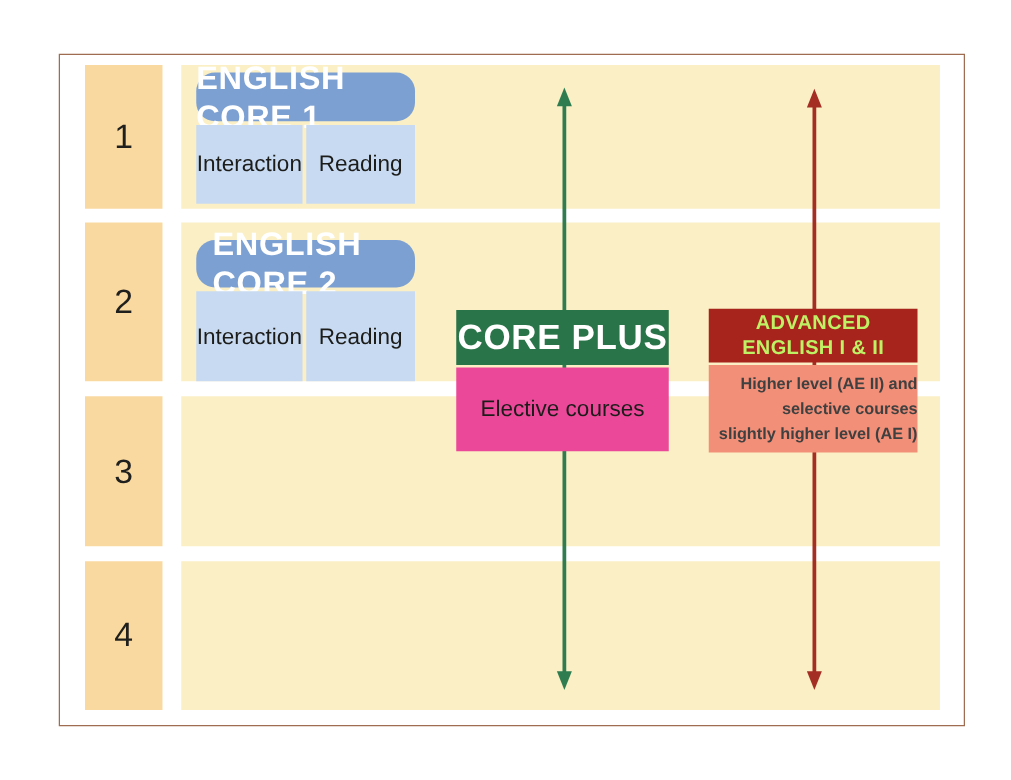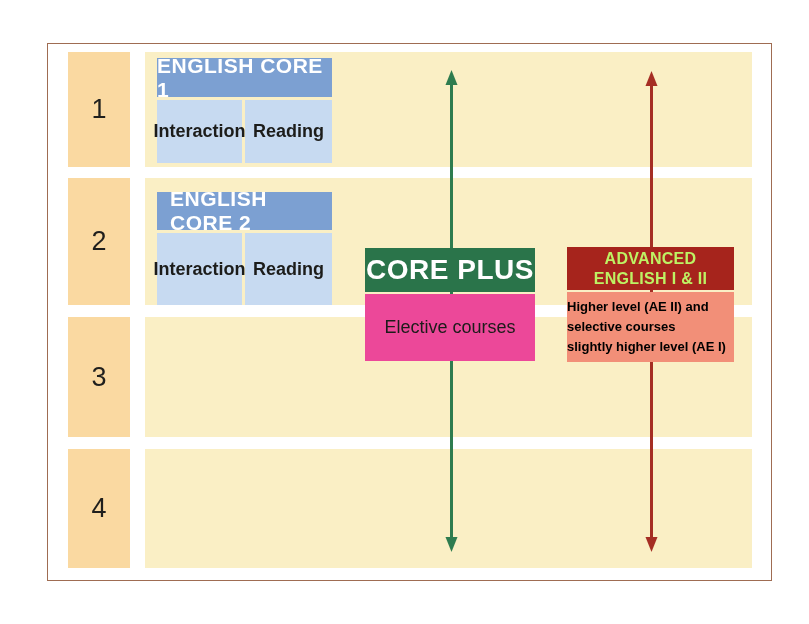--- a/index.html
+++ b/index.html
@@ -60,40 +60,40 @@
   }
 
   
   .ec-header {
     position: absolute;
     left: 157px;
     width: 175px;
     background: #7ca0d2;
     color: #ffffff;
     font-weight: bold;
-    font-size: 21px;
+    font-size: 26px;
     letter-spacing: 0.5px;
     display: flex;
     align-items: center;
     justify-content: center;
     z-index: 3;
+    border-radius: 15px;
   }
   .ec1-header { top: 58px;  height: 39px; }
   .ec2-header { top: 192px; height: 38px; padding-left: 13px; }
 
   .ec-cell {
     position: absolute;
     background: #c7daf1;
     color: #1c1c1a;
     font-size: 18px;
     display: flex;
     align-items: center;
     justify-content: center;
     z-index: 3;
-    font-weight: bold;
   }
   .ec1-cell-a { left: 157px; top: 100px; width: 85px; height: 63px; }
   .ec1-cell-b { left: 245px; top: 100px; width: 87px; height: 63px; }
   .ec2-cell-a { left: 157px; top: 233px; width: 85px; height: 72px; }
   .ec2-cell-b { left: 245px; top: 233px; width: 87px; height: 72px; }
 
   
   .core-plus-header {
     position: absolute;
     left: 365px; top: 248px;
@@ -137,27 +137,27 @@
     align-items: center;
     justify-content: center;
     text-align: center;
     z-index: 3;
   }
   .adv-body {
     position: absolute;
     left: 567px; top: 292px;
     width: 167px; height: 70px;
     background: #f28f78;
-    color: #000000;
+    color: #404040;
     font-size: 13px;
     font-weight: bold;
     line-height: 20px;
     display: flex;
     flex-direction: column;
-    align-items: flex-start;
+    align-items: flex-end;
     justify-content: center;
     text-align: center;
     z-index: 3;
   }
   .adv-header span, .adv-body span { display: block; }
 </style>
 </head>
 <body>
 
 <div class="canvas">

